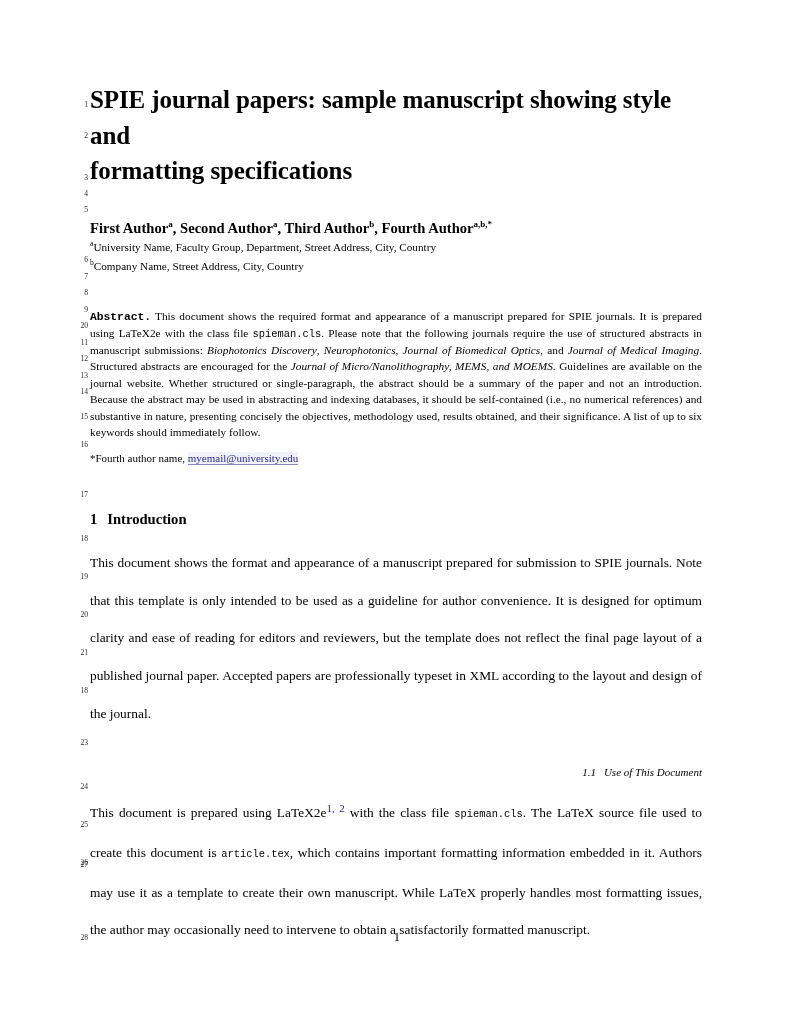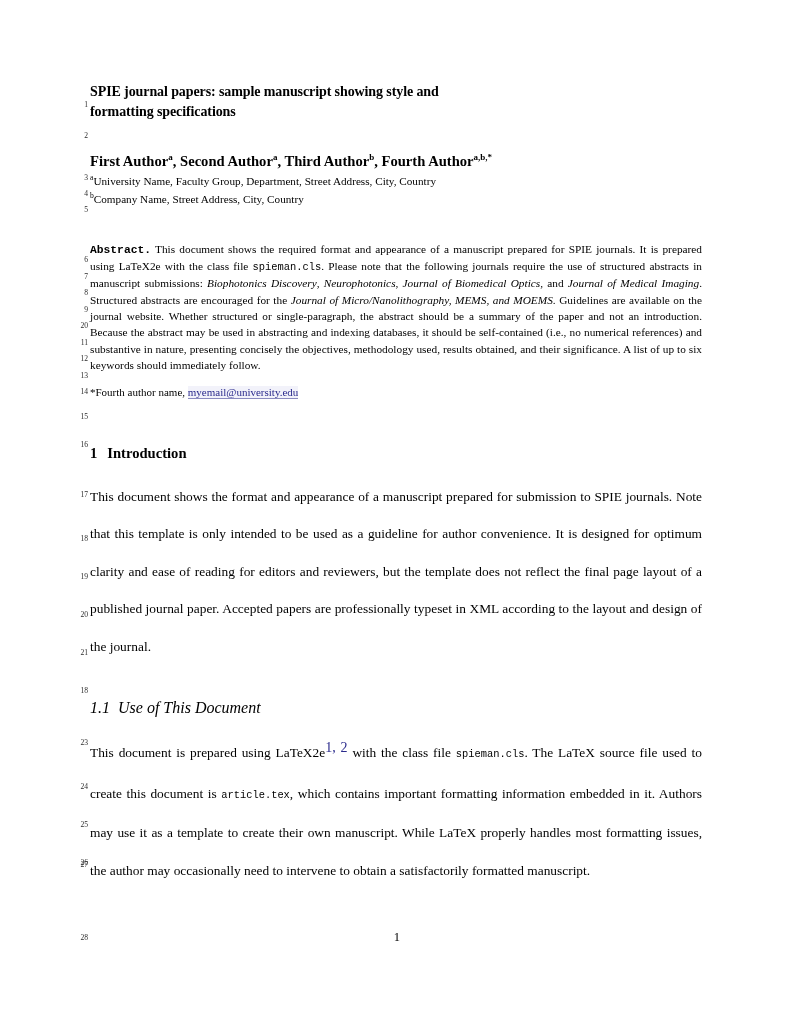--- a/index.html
+++ b/index.html
@@ -23,21 +23,21 @@
     background: #fff;
   }
   .content {
     position: absolute;
     left: 90px;
     top: 82px;
     width: 612px;
   }
 
   h1.title {
-    font-size: 14px;
+    font-size: 25px;
     font-weight: bold;
     line-height: 1.42;
     margin: 0;
     letter-spacing: -0.1px;
   }
 
   .authors {
     font-size: 14.6px;
     font-weight: bold;
     margin-top: 30px;
@@ -85,35 +85,36 @@
   }
 
   h2.section {
     font-size: 14.6px;
     font-weight: bold;
     margin: 44px 0 0 0;
   }
   h2.section .num { margin-right: 10px; }
 
   h3.subsection {
-    font-size: 16px;
+    font-size: 11px;
     font-style: italic;
     font-weight: normal;
     margin: 34px 0 0 0;
+    text-align: right;
   }
   h3.subsection .num { margin-right: 8px; }
 
   .body-par {
     font-size: 13.4px;
     line-height: 37.6px;
     text-align: justify;
     margin-top: 16px;
   }
   .body-par.tight { margin-top: 12px; }
-  .body-par sup { font-size: 14px; vertical-align: super; }
+  .body-par sup { font-size: 11px; vertical-align: super; }
   .body-par sup a { color: #2a2a8c; text-decoration: none; }
 
   .pagenum {
     position: absolute;
     top: 930px;
     left: 0;
     width: 794px;
     text-align: center;
     font-size: 12.6px;
   }

